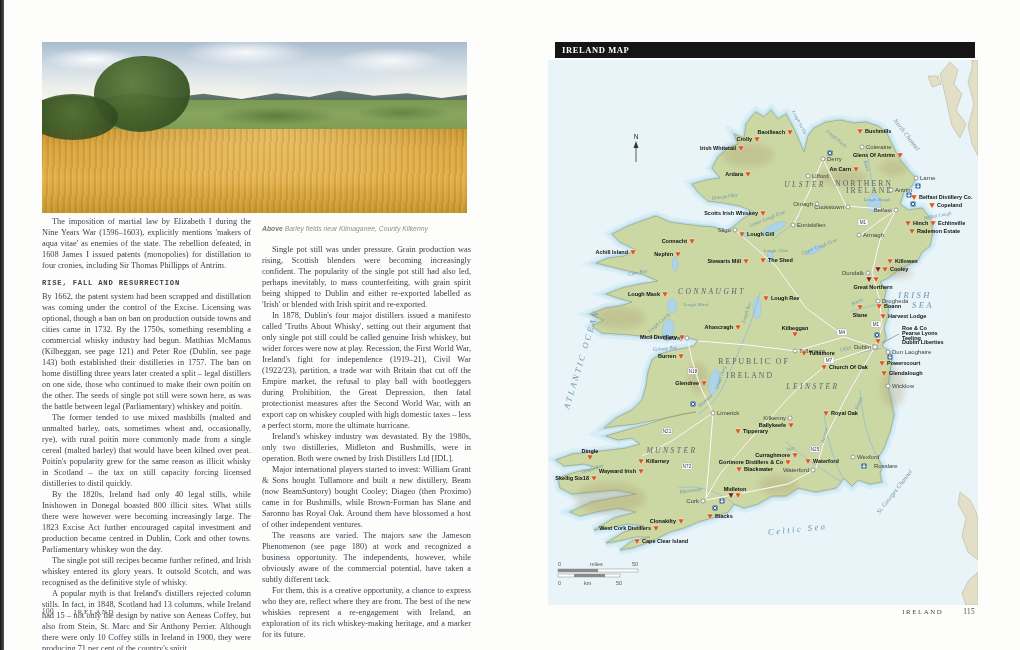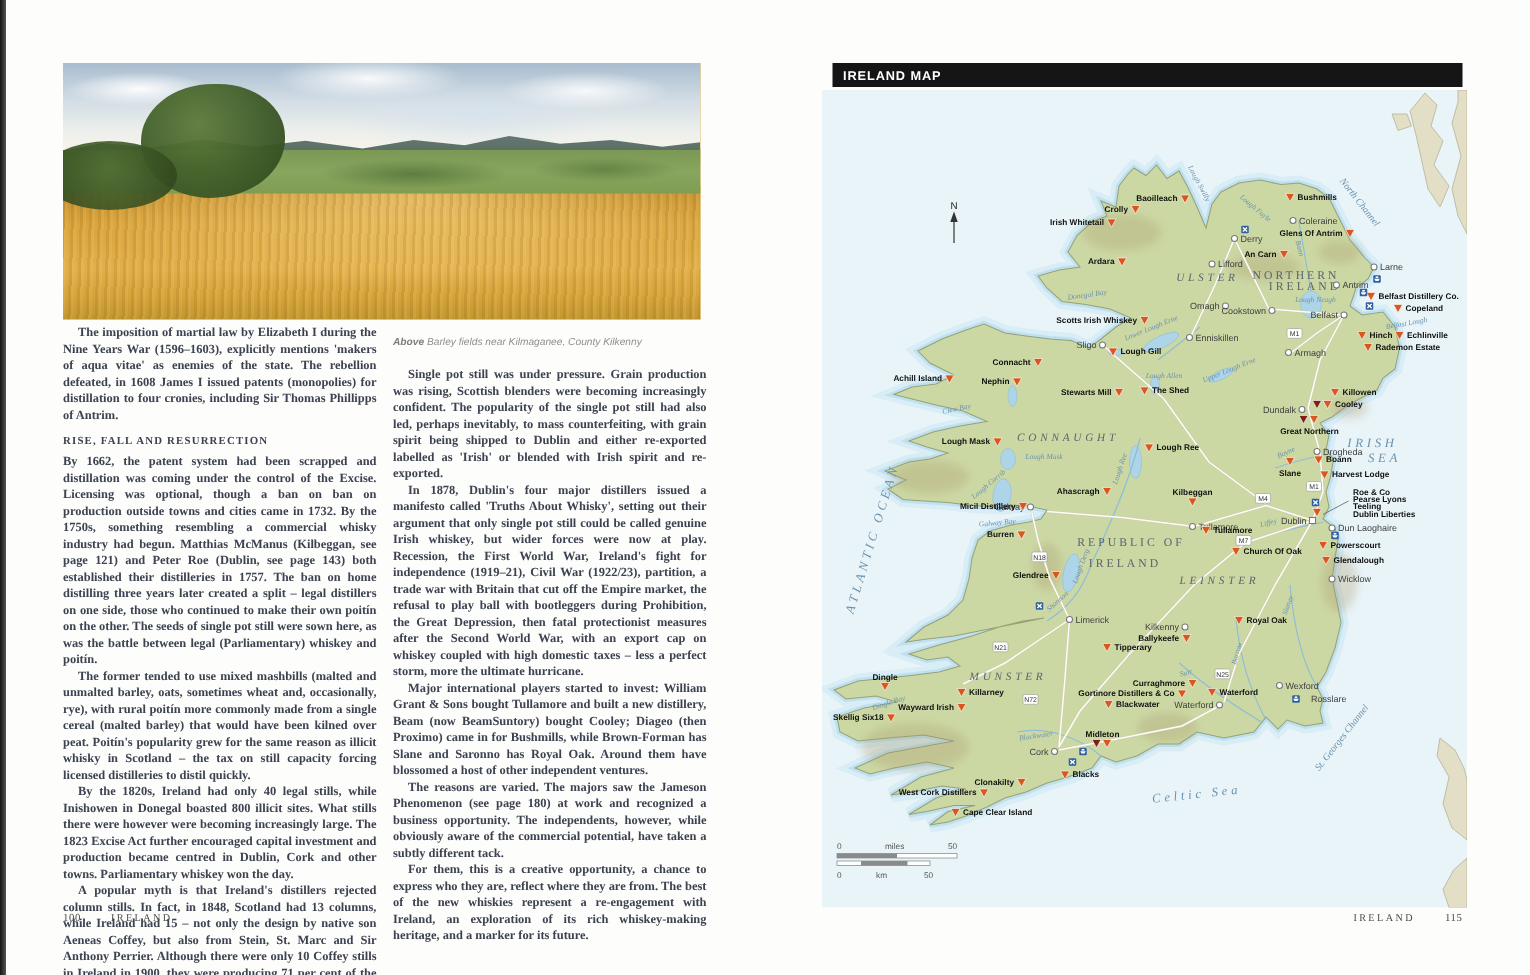--- a/index.html
+++ b/index.html
@@ -34,31 +34,31 @@
       background:radial-gradient(circle at 40% 35%, #5d7a3a 0%, #3f5c28 55%, #2d451c 100%);opacity:.95;}
   .ph-tree2{position:absolute;left:-14px;top:52px;width:90px;height:46px;border-radius:50%;
       background:radial-gradient(circle at 50% 40%, #4c6a30 0%, #33491f 80%);opacity:.9;}
   #photo-caption{position:absolute;left:262px;top:224px;width:210px;
       font-family:"Liberation Sans", sans-serif;font-size:6.8px;line-height:9px;
       font-style:italic;color:#8f8f8f;}
   #photo-caption b{font-style:italic;font-weight:bold;color:#7d7d7d;}
   .col{position:absolute;top:216px;width:209px;font-size:8.3px;line-height:11px;
        color:#3c4250;text-align:justify;}
   #col1{left:42px;} #col2{left:262px;top:244px;}
-  .col p{margin:0 0 0 0;font-weight:bold;}
+  .col p{margin:0 0 0 0;}
   .col p.ind{text-indent:10px;}
-  .col h3{margin:7px 0 2px 0;font-family:Liberation Serif, serif;font-size:7.2px;
+  .col h3{margin:7px 0 2px 0;font-family:Liberation Mono, monospace;font-size:7.2px;
           letter-spacing:.8px;color:#3c4250;font-weight:bold;}
   .folio{position:absolute;top:608px;font-size:7.2px;color:#4a4a4a;letter-spacing:.4px;}
   #folio-left{left:42px;} #folio-right{right:45px;text-align:right;}
   .folio .sec{letter-spacing:1.6px;margin:0 0 0 20px;font-size:6.8px;}
   #folio-right .sec{margin:0 20px 0 0;}
   
   #map-header{position:absolute;left:555px;top:42px;width:420px;height:16px;background:#151515;
-      color:#fff;font-family:Liberation Sans, sans-serif;font-size:8.5px;font-weight:bold;
+      color:#fff;font-family:Liberation Serif, serif;font-size:8.5px;font-weight:bold;
       letter-spacing:.6px;line-height:16px;padding-left:7px;box-sizing:border-box;}
   #legend{position:absolute;left:558px;top:66px;font-family:"Liberation Sans", sans-serif;
       font-size:7px;color:#2c2c2c;}
   .lg-row{display:flex;align-items:center;height:11px;}
   .lg-ic{width:12px;display:flex;justify-content:flex-start;align-items:center;}
   .tri{width:0;height:0;border-left:4px solid transparent;border-right:4px solid transparent;border-top:6px solid #d9571c;}
   .tri.grain{border-top-color:#7c1f14;}
   .bluebox{width:7px;height:7px;background:#30619e;position:relative;}
   .bluebox svg{position:absolute;left:0;top:0;}
   #map-wrap{position:absolute;left:548px;top:60px;width:430px;height:545px;}
@@ -79,25 +79,27 @@
   </div>
 
   <div id="photo-caption"><b>Above</b><span> Barley fields near Kilmaganee, County Kilkenny</span></div>
 
   <div id="col1" class="col">
       <p class="ind">The imposition of martial law by Elizabeth I during the Nine Years War (1596–1603), explicitly mentions 'makers of aqua vitae' as enemies of the state. The rebellion defeated, in 1608 James I issued patents (monopolies) for distillation to four cronies, including Sir Thomas Phillipps of Antrim.</p>
       <h3>RISE, FALL AND RESURRECTION</h3>
       <p>By 1662, the patent system had been scrapped and distillation was coming under the control of the Excise. Licensing was optional, though a ban on ban on production outside towns and cities came in 1732. By the 1750s, something resembling a commercial whisky industry had begun. Matthias McManus (Kilbeggan, see page 121) and Peter Roe (Dublin, see page 143) both established their distilleries in 1757. The ban on home distilling three years later created a split – legal distillers on one side, those who continued to make their own poitín on the other. The seeds of single pot still were sown here, as was the battle between legal (Parliamentary) whiskey and poitín.</p>
       <p class="ind">The former tended to use mixed mashbills (malted and unmalted barley, oats, sometimes wheat and, occasionally, rye), with rural poitín more commonly made from a single cereal (malted barley) that would have been kilned over peat. Poitín's popularity grew for the same reason as illicit whisky in Scotland – the tax on still capacity forcing licensed distilleries to distil quickly.</p>
       <p class="ind">By the 1820s, Ireland had only 40 legal stills, while Inishowen in Donegal boasted 800 illicit sites. What stills there were however were becoming increasingly large. The 1823 Excise Act further encouraged capital investment and production became centred in Dublin, Cork and other towns. Parliamentary whiskey won the day.</p>
+      <p class="ind">The single pot still recipes became further refined, and Irish whiskey entered its glory years.  It outsold Scotch, and was recognised as the definitive style of whisky.</p>
       <p class="ind">A popular myth is that Ireland's distillers rejected column stills. In fact, in 1848, Scotland had 13 columns, while Ireland had 15 – not only the design by native son Aeneas Coffey, but also from Stein, St. Marc and Sir Anthony Perrier. Although there were only 10 Coffey stills in Ireland in 1900, they were producing 71 per cent of the country's spirit.</p>
     </div>
   <div id="col2" class="col">
       <p class="ind">Single pot still was under pressure. Grain production was rising, Scottish blenders were becoming increasingly confident. The popularity of the single pot still had also led, perhaps inevitably, to mass counterfeiting, with grain spirit being shipped to Dublin and either re-exported labelled as 'Irish' or blended with Irish spirit and re-exported.</p>
       <p class="ind">In 1878, Dublin's four major distillers issued a manifesto called 'Truths About Whisky', setting out their argument that only single pot still could be called genuine Irish whiskey, but wider forces were now at play. Recession, the First World War, Ireland's fight for independence (1919–21), Civil War (1922/23), partition, a trade war with Britain that cut off the Empire market, the refusal to play ball with bootleggers during Prohibition, the Great Depression, then fatal protectionist measures after the Second World War, with an export cap on whiskey coupled with high domestic taxes – less a perfect storm, more the ultimate hurricane.</p>
+      <p class="ind">Ireland's whiskey industry was devastated. By the 1980s, only two distilleries, Midleton and Bushmills, were in operation. Both were owned by Irish Distillers Ltd [IDL].</p>
       <p class="ind">Major international players started to invest: William Grant &amp; Sons bought Tullamore and built a new distillery, Beam (now BeamSuntory) bought Cooley; Diageo (then Proximo) came in for Bushmills, while Brown-Forman has Slane and Saronno has Royal Oak. Around them have blossomed a host of other independent ventures.</p>
       <p class="ind">The reasons are varied. The majors saw the Jameson Phenomenon (see page 180) at work and recognized a business opportunity. The independents, however, while obviously aware of the commercial potential, have taken a subtly different tack.</p>
       <p class="ind">For them, this is a creative opportunity, a chance to express who they are, reflect where they are from. The best of the new whiskies represent a re-engagement with Ireland, an exploration of its rich whiskey-making heritage, and a marker for its future.</p>
     </div>
 
   <div id="folio-left" class="folio"><span>100</span><span class="sec">IRELAND</span></div>
   <div id="folio-right" class="folio"><span class="sec">IRELAND</span><span>115</span></div>
 
   <div id="map-header"><span>IRELAND MAP</span></div>
 

